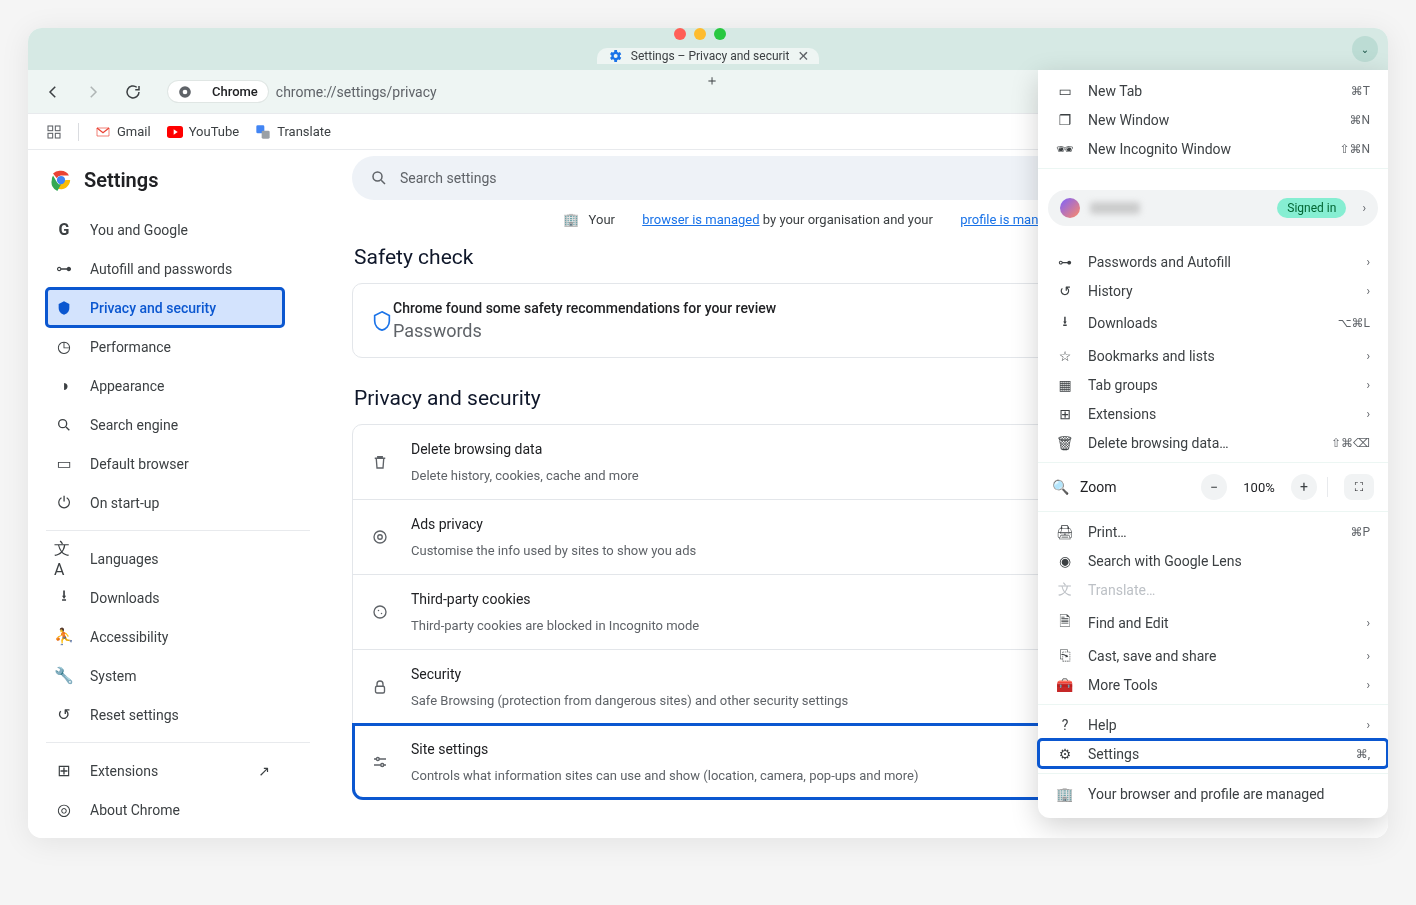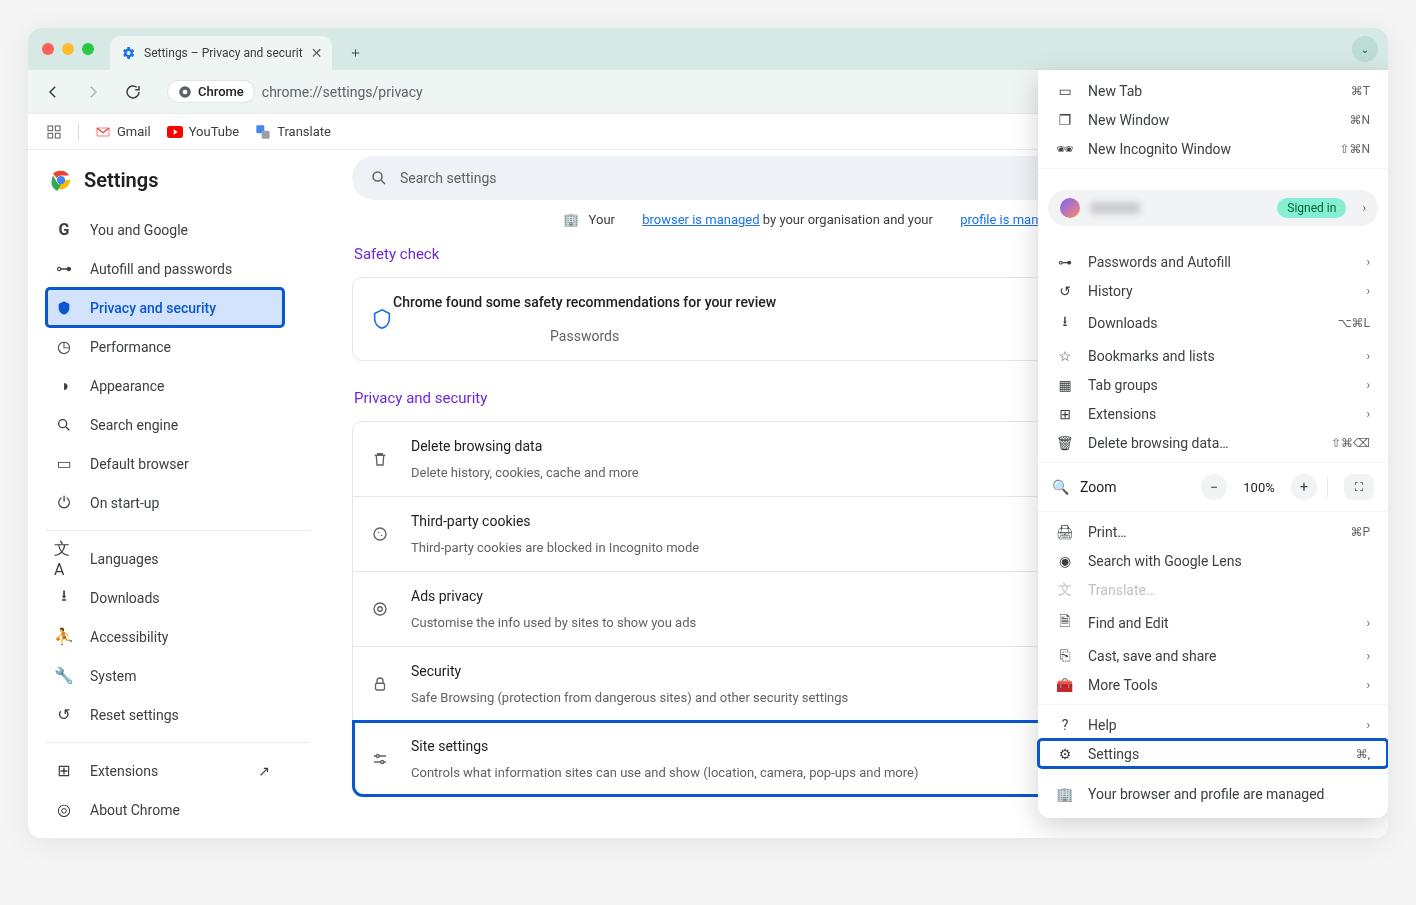--- a/index.html
+++ b/index.html
@@ -19,20 +19,21 @@
   overflow: hidden;
   position: relative;
 }
 .titlebar {
   height: 42px;
   background: #d6e9e4;
   display: flex;
   align-items: center;
   padding: 0 14px;
   position: relative;
+  flex-direction: column;
 }
 .traffic { display: flex; gap: 8px; margin-right: 16px; }
 .dot { width: 12px; height: 12px; border-radius: 50%; }
 .dot.red { background: #ff5f57; }
 .dot.yellow { background: #febc2e; }
 .dot.green { background: #28c840; }
 .tab {
   background: #eef5f3;
   border-radius: 10px 10px 0 0;
   height: 34px;
@@ -61,21 +62,21 @@
 .icon-btn { width:30px; height:30px; display:flex; align-items:center; justify-content:center; color:#3c4043; border-radius:50%; }
 .urlbar {
   flex: 1;
   display:flex;
   align-items:center;
   gap:8px;
   height:32px;
   padding:0 10px;
   border-radius: 18px;
 }
-.urlbar .chip { background:#fff; border-radius:14px; padding:3px 10px; display:flex; align-items:center; gap:6px; font-size:13px; box-shadow: 0 0 0 1px rgba(0,0,0,0.06);}
+.urlbar .chip { background:#fff; border-radius:14px; padding:3px 10px; display:flex; align-items:center; gap:20px; font-size:13px; box-shadow: 0 0 0 1px rgba(0,0,0,0.06);}
 .urlbar .url { color:#5f6368; font-size:14px; }
 .toolbar .right-icons { display:flex; align-items:center; gap:14px; padding-right:4px;}
 .right-icons .ext { width:22px; height:22px; display:flex; align-items:center; justify-content:center; }
 .kebab-circle { border:3px solid #0b57d0; border-radius:50%; width:36px; height:36px; display:flex; align-items:center; justify-content:center; }
 .bookmarks-bar {
   height: 36px;
   display:flex;
   align-items:center;
   gap:16px;
   padding: 0 18px;
@@ -103,28 +104,28 @@
 .nav-item .ext-icon { margin-left:auto; }
 .nav-divider { height:1px; background:#e8eaed; margin: 8px 18px 8px 0;}
 .main { flex:1; padding: 6px 20px 20px 24px; overflow:hidden; }
 .search-settings {
   background:#eef2f7; border-radius: 26px; height:44px;
   display:flex; align-items:center; gap:12px; padding:14px 18px;
   color:#5f6368; font-size:14px; max-width:970px;
 }
 .managed-bar { text-align:center; font-size:13px; color:#3c4043; padding:12px 0 6px; }
 .managed-bar a { color:#1a73e8; text-decoration:underline;margin-left:24px; }
-.section-label { font-size:15px; color:#6d28d9; margin: 12px 0 14px 2px; font-weight:400;}
+.section-label { font-size:21px; color:#0f172a; margin: 12px 0 14px 2px; font-weight:400;}
 .card {
   border:1px solid #e3e6ea; border-radius:10px; background:#fff;
   max-width: 970px;
 }
 .safety-card { display:flex; align-items:center; padding:16px 18px; }
 .safety-card .sc-text .t1 { font-weight:500; font-size:14px; }
-.safety-card .sc-text .t2 { color:#5f6368; font-size:14px; margin-top:18px;text-align:center;}
+.safety-card .sc-text .t2 { color:#5f6368; font-size:18px; margin-top:4px;}
 .safety-card .sc-btn { margin-left:auto; background:#0b57d0; color:#fff; border:none; border-radius:20px; padding:9px 18px; font-size:14px; }
 .row {
   display:flex; align-items:center; gap:18px;
   padding: 16px 18px; border-top:1px solid #e3e6ea;
 }
 .row:first-child { border-top:none;}
 .row .r-icon { width:22px; color:#5f6368; flex-shrink:0;}
 .row .r-text .t1 { font-size:14px; color:#202124;}
 .row .r-text .t2 { font-size:13px; color:#5f6368; margin-top:11px;}
 .row.highlighted { outline:3px solid #0b57d0; outline-offset:-2px; border-radius:0 0 10px 10px;}
@@ -424,39 +425,39 @@
             </span>
           <div class="r-text">
               <div class="t1">Delete browsing data</div>
               <div class="t2">Delete history, cookies, cache and more</div>
             </div>
         </div>
         <div class="row">
           <span class="r-icon">
               <svg width="18" height="18" viewBox="0 0 24 24">
                 <circle cx="12" cy="12" r="8" fill="none" stroke="#5f6368" stroke-width="1.8"></circle>
-                <circle cx="10" cy="10" r="1" fill="#5f6368"></circle>
-                <circle cx="14" cy="14" r="1" fill="#5f6368"></circle>
+                <circle cx="12" cy="12" r="3" fill="none" stroke="#5f6368" stroke-width="1.8"></circle>
               </svg>
             </span>
           <div class="r-text">
-              <div class="t1">Third-party cookies</div>
-              <div class="t2">Third-party cookies are blocked in Incognito mode</div>
+              <div class="t1">Ads privacy</div>
+              <div class="t2">Customise the info used by sites to show you ads</div>
             </div>
         </div>
         <div class="row">
           <span class="r-icon">
               <svg width="18" height="18" viewBox="0 0 24 24">
                 <circle cx="12" cy="12" r="8" fill="none" stroke="#5f6368" stroke-width="1.8"></circle>
-                <circle cx="12" cy="12" r="3" fill="none" stroke="#5f6368" stroke-width="1.8"></circle>
+                <circle cx="10" cy="10" r="1" fill="#5f6368"></circle>
+                <circle cx="14" cy="14" r="1" fill="#5f6368"></circle>
               </svg>
             </span>
           <div class="r-text">
-              <div class="t1">Ads privacy</div>
-              <div class="t2">Customise the info used by sites to show you ads</div>
+              <div class="t1">Third-party cookies</div>
+              <div class="t2">Third-party cookies are blocked in Incognito mode</div>
             </div>
         </div>
         <div class="row">
           <span class="r-icon">
               <svg width="18" height="18" viewBox="0 0 24 24">
                 <rect x="6" y="11" width="12" height="9" rx="2" fill="none" stroke="#5f6368" stroke-width="1.8"></rect>
                 <path d="M8 11V8a4 4 0 0 1 8 0v3" fill="none" stroke="#5f6368" stroke-width="1.8"></path>
               </svg>
             </span>
           <div class="r-text">

